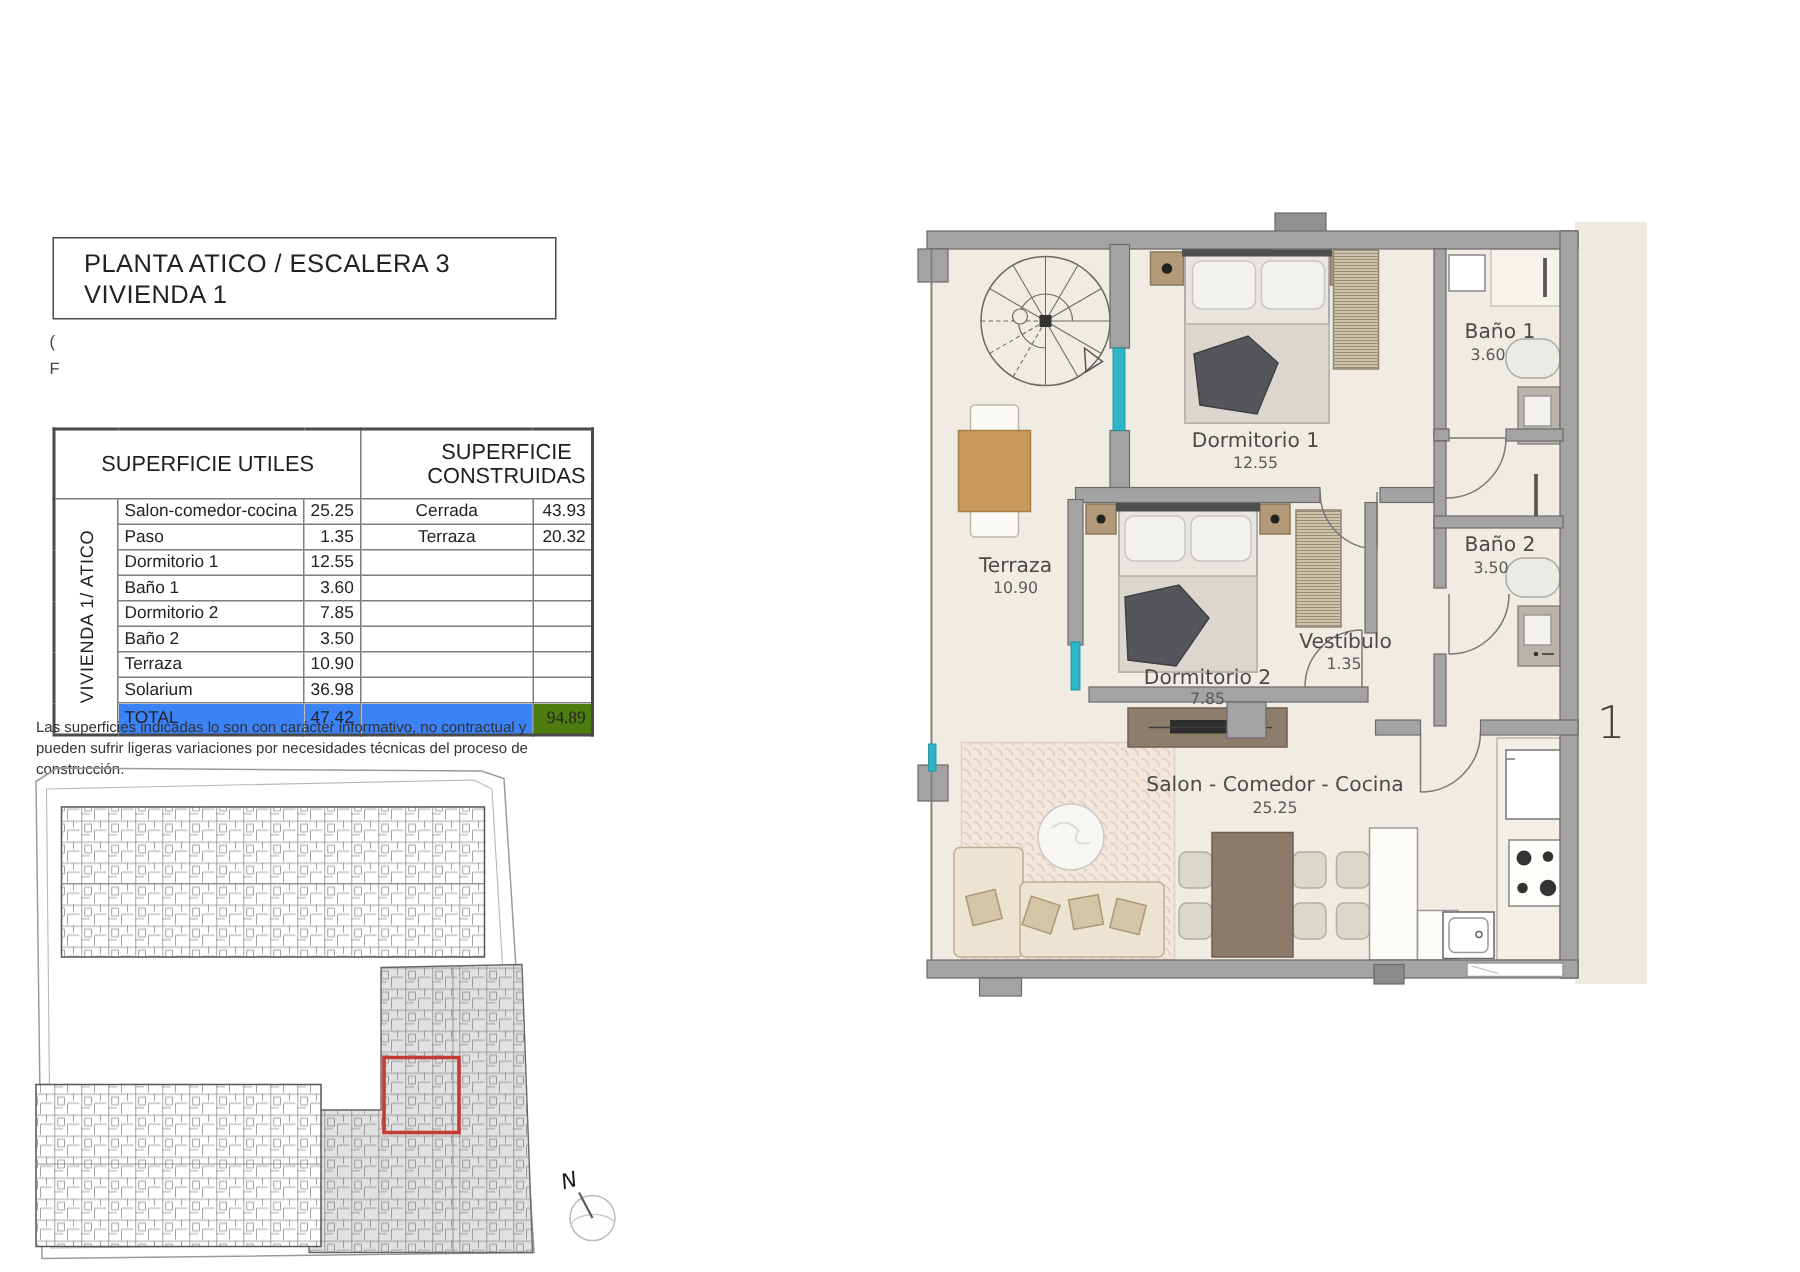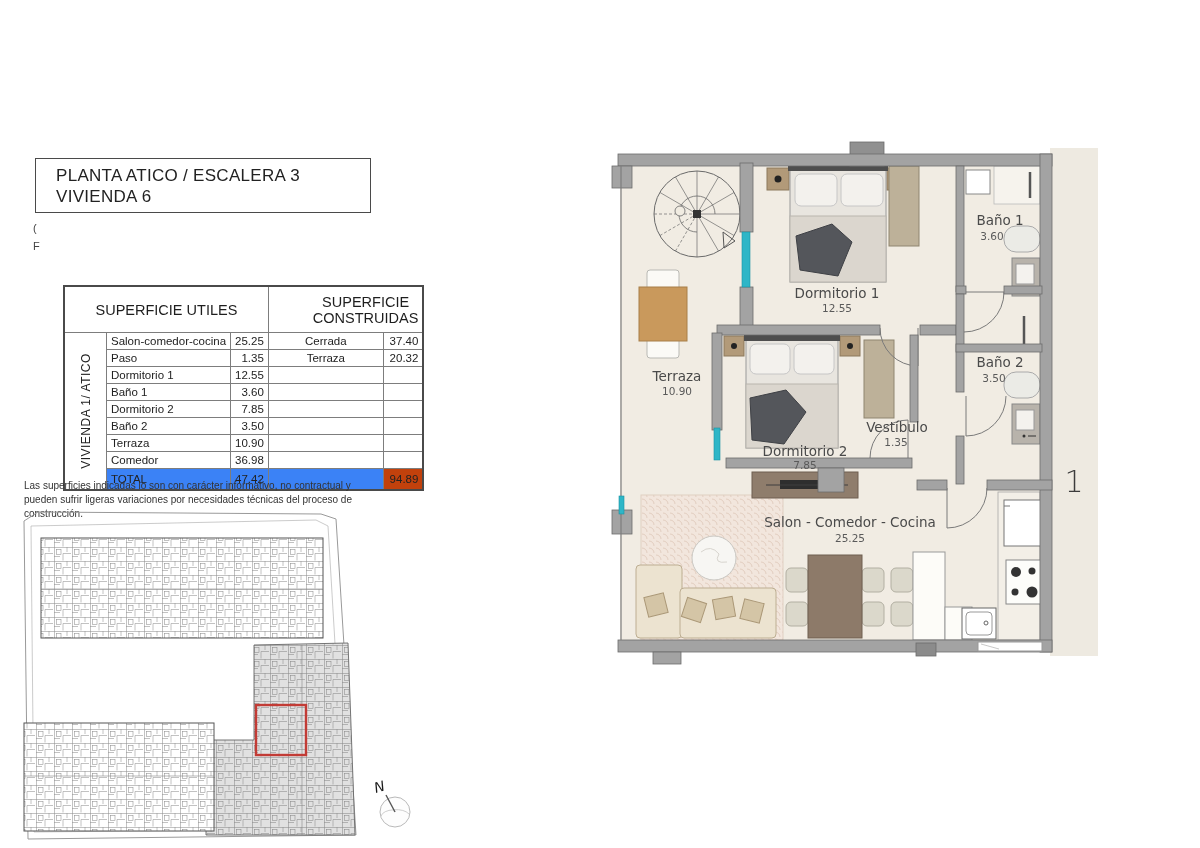--- a/index.html
+++ b/index.html
@@ -11,46 +11,46 @@
              border:1.5px solid #4a4a4a;background:#fff;}
   .title-box .t1{position:absolute;left:20px;top:7px;font-size:17px;letter-spacing:.3px;color:#222;}
   .title-box .t2{position:absolute;left:20px;top:28px;font-size:17px;letter-spacing:.3px;color:#222;}
   .frag{position:absolute;font-size:11px;color:#444;}
 
   
   .surface-table{position:absolute;left:35px;top:285px;border-collapse:collapse;table-layout:fixed;
                  font-size:11.5px;color:#222;}
   .surface-table td,.surface-table th{border:1px solid #7d7d7d;padding:0 4px;height:16px;
                  overflow:hidden;white-space:nowrap;font-weight:normal;}
-  .surface-table{border:2px solid #4a4a4a;margin-left:28px;}
+  .surface-table{border:2px solid #4a4a4a;}
   .surface-table .hdr{font-size:14.5px;text-align:center;height:45px;color:#1e1e1e;}
   .surface-table .vcell{width:33px;position:relative;border-bottom:2px solid #4a4a4a;}
   .vtext{position:absolute;left:50%;top:50%;transform:translate(-50%,-50%) rotate(-90deg);
          white-space:nowrap;font-size:12px;letter-spacing:.5px;color:#222;}
   .num{text-align:right;}
   .cname{text-align:center;}
   .total-row td{background:#3b82f6;height:20px;}
-  .total-row td.cons-val{background:#c2410c;}
+  .total-row td.cons-val{background:#4d7c0f;font-family:Liberation Serif, serif;}
   .name-col{width:122px;} .m2-col{width:37px;} .cnm-col{width:110px;} .cm2-col{width:38px;}
 
   .disclaimer{position:absolute;left:24px;top:479px;width:362px;font-size:10px;line-height:14px;color:#333;}
 
   .svg-abs{position:absolute;}
   svg text{font-family:"DejaVu Sans","Liberation Sans",sans-serif;}
   .room-name{font-size:13.5px;fill:#4a4a4a;}
   .room-m2{font-size:10.5px;fill:#5a5a5a;}
 </style>
 </head>
 <body>
 
 <div id="sheet">
 
   <div class="title-box">
     <div class="t1">PLANTA ATICO / ESCALERA 3</div>
-    <div class="t2">VIVIENDA 6</div>
+    <div class="t2">VIVIENDA 1</div>
   </div>
   <div class="frag" style="left:33px;top:222px;">(</div>
   <div class="frag" style="left:33px;top:240px;">F</div>
 
   <table class="surface-table">
     <colgroup>
       <col style="width:33px">
         <col class="name-col">
         <col class="m2-col">
         <col class="cnm-col">
@@ -61,21 +61,21 @@
       <th class="hdr" colspan="3">SUPERFICIE UTILES</th>
       <th class="hdr" colspan="2" style="white-space:normal;line-height:16px;padding-left:44px;">SUPERFICIE CONSTRUIDAS</th>
     </tr>
     <tr>
       <td class="vcell" rowspan="9">
         <div class="vtext">VIVIENDA 1/ ATICO</div>
       </td>
       <td>Salon-comedor-cocina</td>
       <td class="num">25.25</td>
       <td class="cname">Cerrada</td>
-      <td class="num">37.40</td>
+      <td class="num">43.93</td>
     </tr>
     <tr>
       <td>Paso</td>
       <td class="num">1.35</td>
       <td class="cname">Terraza</td>
       <td class="num">20.32</td>
     </tr>
     <tr>
       <td>Dormitorio 1</td>
       <td class="num">12.55</td>
@@ -100,21 +100,21 @@
       <td></td>
           <td></td>
     </tr>
     <tr>
       <td>Terraza</td>
       <td class="num">10.90</td>
       <td></td>
           <td></td>
     </tr>
     <tr>
-      <td>Comedor</td>
+      <td>Solarium</td>
       <td class="num">36.98</td>
       <td></td>
           <td></td>
     </tr>
     <tr class="total-row">
       <td>TOTAL</td>
       <td class="num">47.42</td>
       <td></td>
       <td class="num cons-val">94.89</td>
     </tr>

